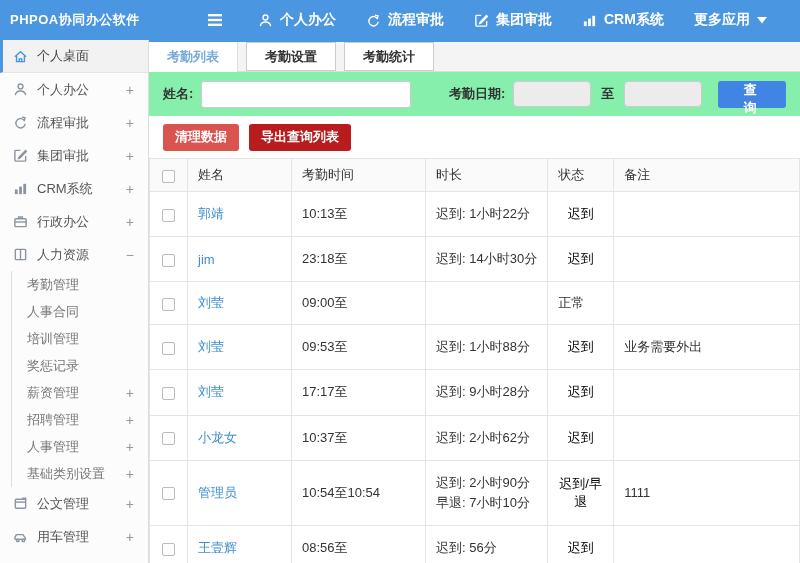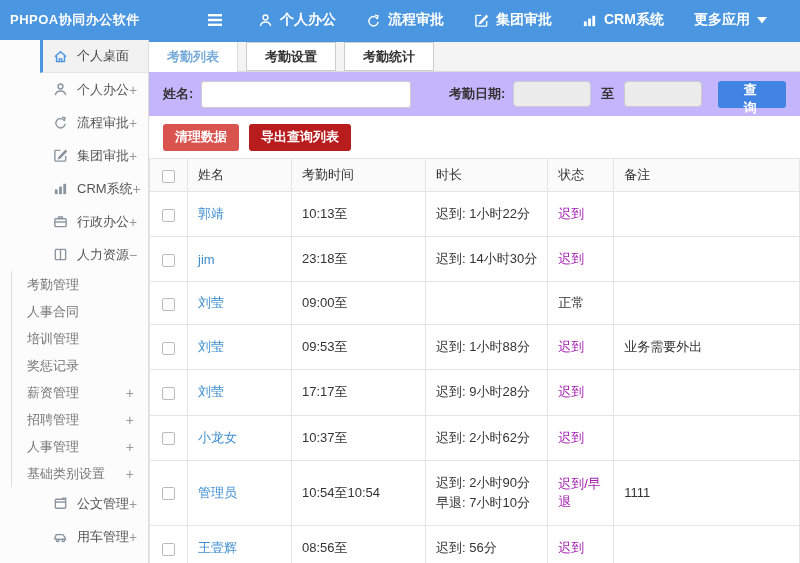--- a/index.html
+++ b/index.html
@@ -15,21 +15,21 @@
   .topnav { display:flex; align-items:center; margin-left:34px; }
   .topnav-item { display:flex; align-items:center; margin-right:30px; font-size:14px;
     font-weight:bold; cursor:pointer; white-space:nowrap; }
   .topnav-item .ticon { display:inline-flex; margin-right:7px; }
   .caret { margin-left:7px; display:inline-flex; }
 
   
   .sidebar { position:absolute; left:0; top:40px; width:149px; height:523px;
     background:#fcfcfc; border-right:1px solid #ddd; overflow:hidden; }
   .side-item { height:33px; display:flex; align-items:center; padding:0 14px 0 10px;
-    font-size:13px; color:#555; cursor:pointer; border-left:3px solid transparent;margin-left:40px; }
+    font-size:13px; color:#555; cursor:pointer; border-left:3px solid transparent; }
   .side-item.active { background:#f2f2f2; border-left:3px solid #4a96e0;
     border-bottom:1px solid #e5e5e5; color:#444; }
   .side-item .sicon { display:inline-flex; margin-right:9px; color:#8a95a0; }
   .side-item.active .sicon { color:#4a96e0; }
   .side-item .slabel { flex:1; white-space:nowrap; }
   .expander { color:#999; font-size:14px; font-weight:normal; }
   .side-sub { border-left:1px solid #ddd; margin-left:11px; }
   .side-subitem { height:27px; display:flex; align-items:center; padding:0 14px 0 15px;
     font-size:13px; color:#777; cursor:pointer; }
   .side-subitem .slabel { flex:1; white-space:nowrap; }
@@ -40,21 +40,21 @@
     border-bottom:1px solid #ddd; display:flex; align-items:stretch; }
   .tab { padding:0 18px; display:flex; align-items:center; font-size:13px;
     font-weight:bold; cursor:pointer; }
   .tab.active { background:#fff; color:#76abd9; border-right:1px solid #ddd;
     margin-bottom:-1px; }
   .tab.inactive { background:#fff; color:#333; border:1px solid #ccc;
     margin:0 0 0 8px; }
   .tab.inactive:first-child { margin-left:0; }
 
   .filterbar { height:44px; display:flex; align-items:center; padding:0 14px;
-    background:#c4b5fd; font-size:13px; }
+    background:#86efac; font-size:13px; }
   .filterbar label { font-weight:bold; color:#333; margin-right:8px; white-space:nowrap; }
   .name-input { width:230px; height:27px; border:1px solid #ccc; border-radius:3px;
     padding:0 6px; font-size:13px; outline:none; }
   .gap1 { width:42px; }
   .date-input { width:78px; height:26px; border:1px solid #ccc; border-radius:4px;
     background:#ececec; padding:0 6px; font-size:13px; outline:none; }
   .to-label { margin:0 10px; color:#333; font-weight:bold; }
   .btn { border:none; border-radius:3px; color:#fff; font-size:13px; cursor:pointer;
     font-family:inherit; }
   .btn-search { background:#4184e4; height:27px; padding:0 15px; margin-left:16px;
@@ -72,21 +72,21 @@
   col.c-check { width:38px; }
   col.c-name  { width:104px; }
   col.c-time  { width:134px; }
   col.c-dur   { width:100px; }
   col.c-stat  { width:66px; }
   .cell-check { text-align:center; padding:7px 4px; }
   input[type=checkbox] { appearance:none; width:13px; height:13px; border:1px solid #bbb;
     border-radius:2px; background:#fdfdfd; cursor:pointer; vertical-align:middle; }
   .name-link { color:#3e8ed0; cursor:pointer; text-decoration:none; }
   .dur-line { line-height:1.55; white-space:nowrap; }
-  .status-late { color:#a21caf; }
+  .status-late { color:#000000;text-align:center; }
   .status-normal { color:#333; }
 
   svg { display:block; }
 </style>
 </head>
 <body>
 
 <div class="topbar">
   <div class="brand">PHPOA协同办公软件</div>
   <span class="hamburger">

